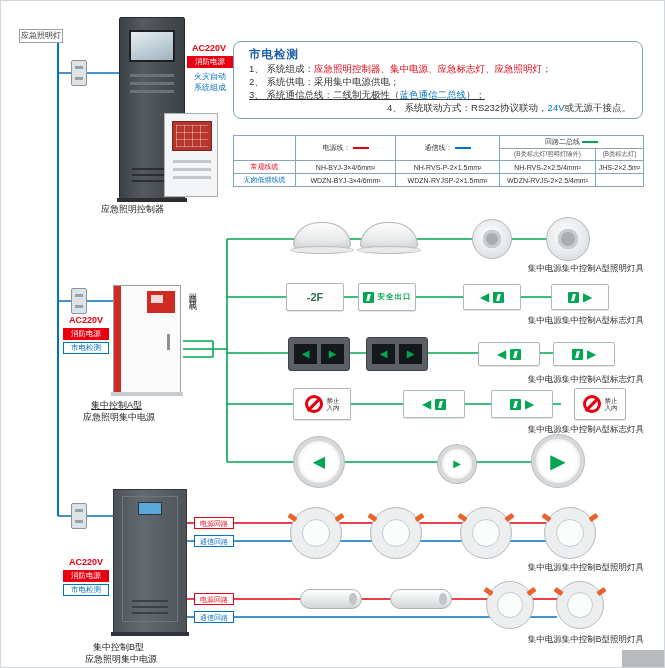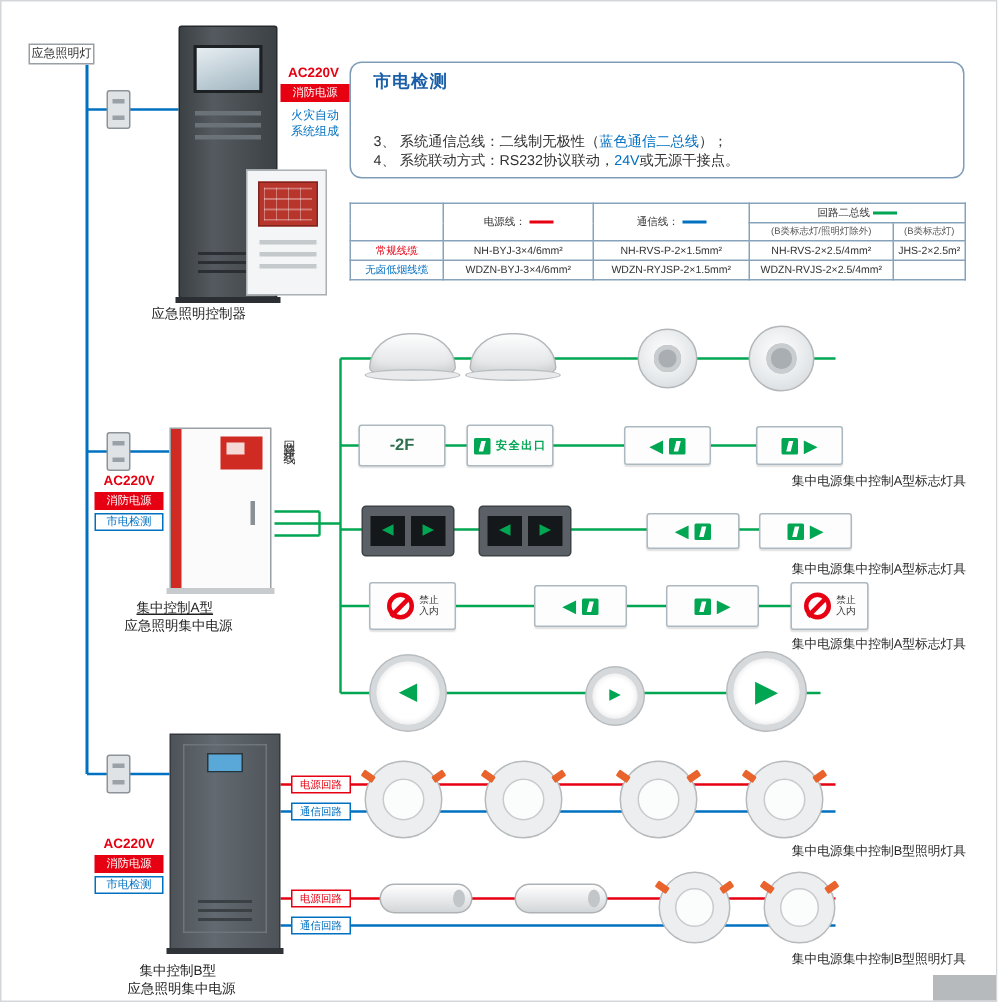--- a/index.html
+++ b/index.html
@@ -1,20 +1,20 @@
 <!DOCTYPE html>
 <html style="--power-line: #e60012; --comm-line: #0070c0; --loop-line: #00a651; --accent-blue: #1a5fa8;"><head>
 <meta charset="utf-8">
 <style>
   * { margin:0; padding:0; box-sizing:border-box; }
   html,body { background:#fff; }
   body { font-family:"Liberation Sans","DejaVu Sans",sans-serif; }
   .page { position:relative; width:665px; height:668px; background:#fff; border:1px solid #d4d7da; overflow:hidden; }
   .abs { position:absolute; }
-  .dev { position:absolute; z-index:2; }
+  .dev { position:absolute; z-index:2;margin-left:47px; }
   .wires { position:absolute; left:0; top:0; z-index:1; pointer-events:none; }
 
   
   .bus-box { position:absolute; border:1px solid #9aa0a5; background:#fff; font-size:8px; line-height:12px; text-align:center; color:#333; z-index:2; }
   .module { position:absolute; width:16px; height:26px; background:#dfe3e6; border:1px solid #8d9399; border-radius:2px; z-index:2; }
   .module::before,.module::after { content:""; position:absolute; left:3px; right:3px; height:3px; background:#9aa1a7; }
   .module::before { top:5px; } .module::after { bottom:5px; }
 
   
   .ac-label { position:absolute; color:var(--power-line); font-weight:bold; font-size:9px; text-align:center; z-index:3; }
@@ -152,24 +152,30 @@
     <div class="slot" style="top:62px;"></div>
   </div>
   <div class="cab-caption" style="left:100px; top:202px; width:102px;">应急照明控制器</div>
   <div class="ac-label" style="left:186px; top:42px; width:44px;">AC220V</div>
   <div class="fire-box" style="left:186px; top:55px; width:46px; height:12px;">消防电源</div>
   <div class="fa-label" style="left:186px; top:70px; width:46px;">火灾自动</div>
   <div class="fa-label" style="left:186px; top:81px; width:46px;">系统组成</div>
 
   <div class="ov-panel" style="left:232px; top:40px; width:410px; height:78px;"></div>
   <div class="ov-title" style="left:248px; top:46px;">市电检测</div>
-  <div class="ov-item" style="top:88px;">
+  <div class="ov-item" style="top:62px;">
+    <span class="seg-dark">1、 系统组成：</span><span class="seg-red">应急照明控制器、集中电源、应急标志灯、应急照明灯；</span>
+  </div>
+  <div class="ov-item" style="top:75px;">
+    <span class="seg-dark">2、 系统供电：</span><span class="seg-dark">采用集中电源供电；</span>
+  </div>
+  <div class="ov-item" style="top:88px;text-decoration:underline;">
     <span class="seg-dark">3、 系统通信总线：二线制无极性（</span><span class="seg-blue">蓝色通信二总线</span><span class="seg-dark">）；</span>
   </div>
-  <div class="ov-item" style="top:101px;">
+  <div class="ov-item" style="top:101px;text-align:right;">
     <span class="seg-dark">4、 系统联动方式：RS232协议联动，</span><span class="seg-blue">24V</span><span class="seg-dark">或无源干接点。</span>
   </div>
 
   <table class="wires-table abs" style="left:232px; top:134px; width:410px;">
     <colgroup>
         <col style="width:62px">
         <col style="width:100px">
         <col style="width:104px">
         <col style="width:96px">
         <col style="width:48px">
@@ -226,20 +232,21 @@
   <div class="cab-caption" style="left:92px; top:640px; width:114px;">集中控制B型</div>
   <div class="cab-caption" style="left:84px; top:652px; width:130px;">应急照明集中电源</div>
   <div class="ac-label" style="left:62px; top:556px; width:46px;">AC220V</div>
   <div class="fire-box" style="left:62px; top:569px; width:46px; height:12px;">消防电源</div>
   <div class="mains-box" style="left:62px; top:583px; width:46px; height:12px;">市电检测</div>
 
   <div class="dev dome-side" style="left:245px; top:221px; width:58px; height:30px;"></div>
   <div class="dev dome-side" style="left:312px; top:221px; width:58px; height:30px;"></div>
   <div class="dev dome-top" style="left:424px; top:218px; width:40px; height:40px;"></div>
   <div class="dev dome-top" style="left:498px; top:216px; width:44px; height:44px;"></div>
+  <div class="cap" style="top:262px;">集中电源集中控制A型照明灯具</div>
 
   <div class="dev sign" style="left:238px; top:282px; width:58px; height:28px;">
     <span class="sign-floor-text">-2F</span>
   </div>
   <div class="dev sign" style="left:310px; top:282px; width:58px; height:28px;">
     <i class="pict"></i>
     <span class="exit-text">安全出口</span>
   </div>
   <div class="dev sign" style="left:415px; top:283px; width:58px; height:26px;">
     <span class="arrow">◀</span>

